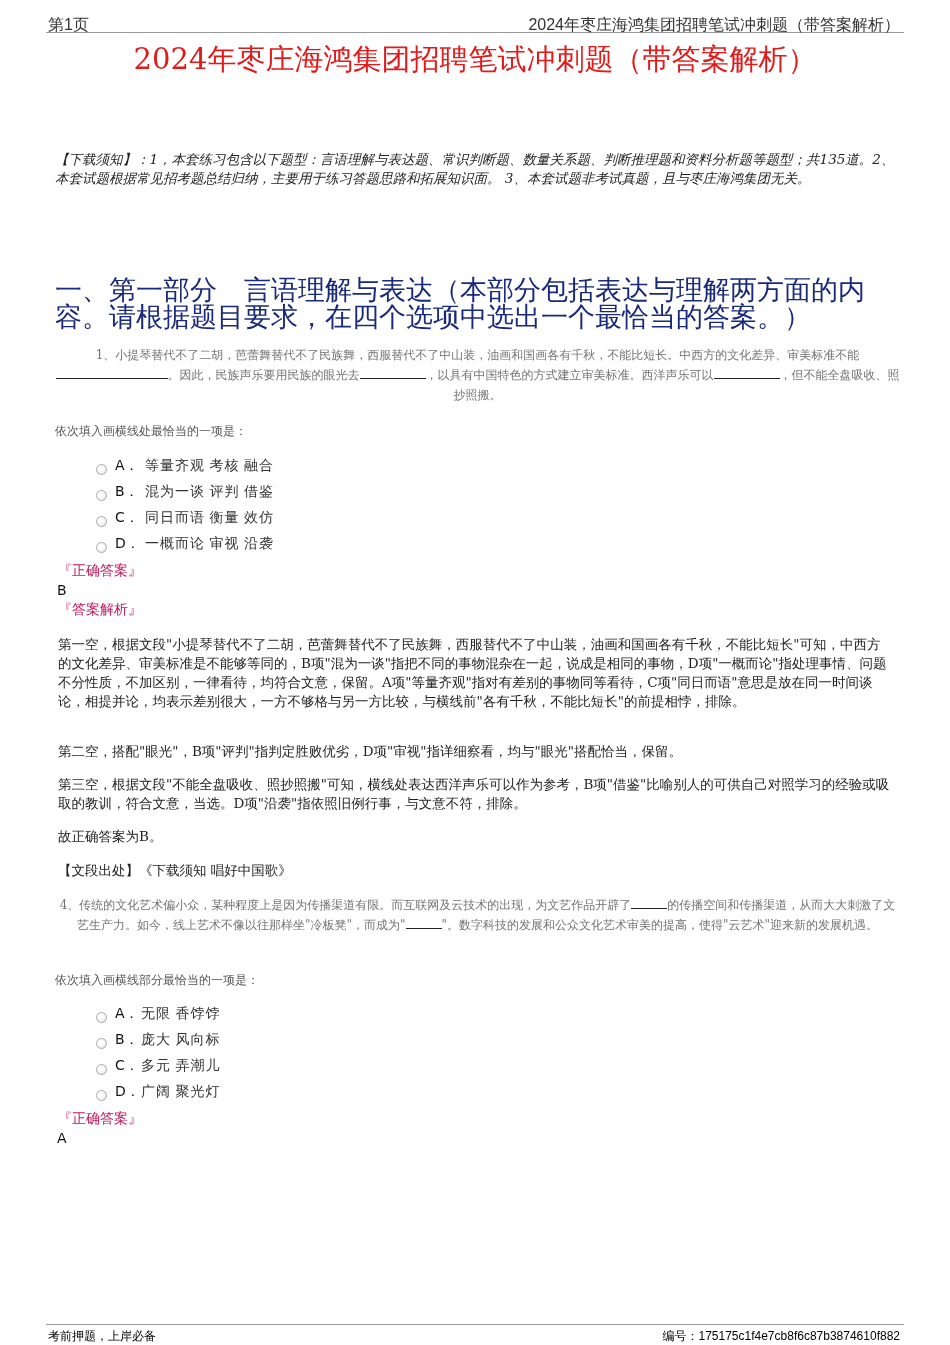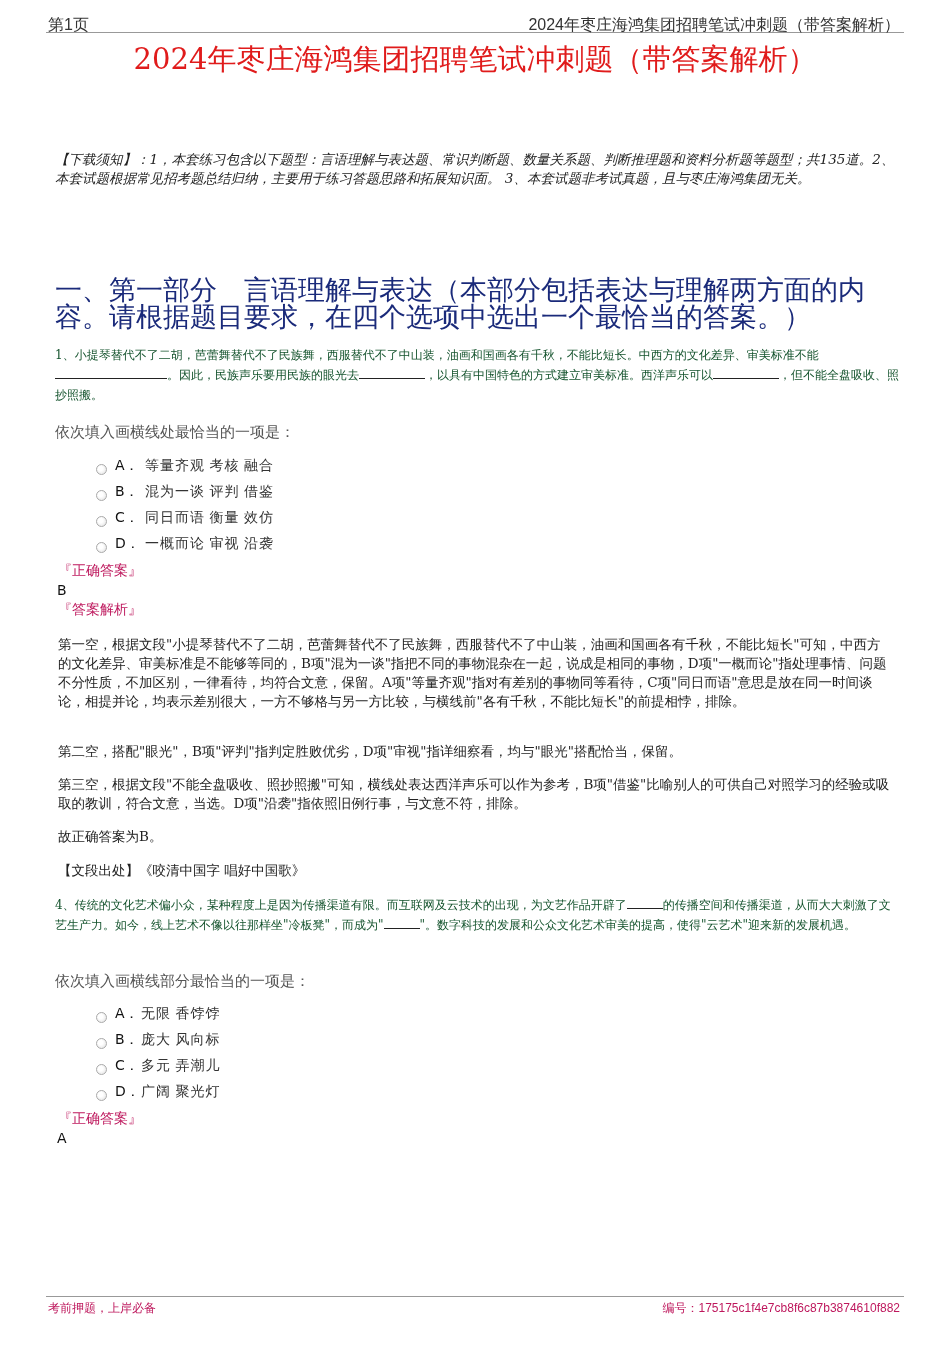--- a/index.html
+++ b/index.html
@@ -10,35 +10,35 @@
       font-size: 16px; color: #333; }
     .page-header .left { position: absolute; left: 2px; top: 1px; }
     .page-header .right { position: absolute; right: 4px; top: 1px; }
     .doc-title { position: absolute; left: 0; right: 0; top: 40px; text-align: center;
       font-family: "DejaVu Serif", "Liberation Serif", serif; font-size: 29px; color: #e01b1b;
       letter-spacing: 0px; }
     .notice { position: absolute; left: 55px; width: 840px; top: 150px; font-size: 13.5px;
       line-height: 19px; color: #222; font-style: italic; }
     .section-heading { position: absolute; left: 55px; width: 845px; top: 276px; font-size: 27px;
       line-height: 27px; color: #1a2a7a; }
-    .q-text { position: absolute; left: 55px; width: 845px; font-size: 12px; line-height: 20px; color: #14532d; }
+    .q-text { position: absolute; left: 55px; width: 845px; font-size: 12px; line-height: 20px; color: #737373; text-align: center; }
     .blank { display: inline-block; border-bottom: 1px solid #222; height: 12px; vertical-align: baseline; }
-    .prompt { position: absolute; left: 55px; font-size: 15px; color: #555; }
+    .prompt { position: absolute; left: 55px; font-size: 12px; color: #555; }
     .options { position: absolute; left: 96px; }
     .option { height: 26px; display: flex; align-items: center; font-size: 14px; color: #333; cursor: pointer; }
     .radio { width: 9px; height: 9px; border-radius: 50%; border: 1px solid #aaa;
       background: radial-gradient(circle at 40% 40%, #fff 30%, #ddd 100%); margin-right: 8px; margin-top: 6px; }
     .opt-letter { font-family: "DejaVu Sans", "Liberation Sans", sans-serif; font-size: 14px; color: #111; width: 30px; }
     .opt-text { letter-spacing: 1px; font-family: Liberation Serif, serif; }
     .label { position: absolute; left: 58px; font-size: 14px; color: #be185d; }
     .answer-letter { position: absolute; left: 57px; font-family: "DejaVu Sans", "Liberation Sans", sans-serif;
       font-size: 14px; color: #111; }
     .para { position: absolute; left: 58px; width: 832px; font-size: 13.5px; line-height: 19px; color: #222; }
-    .page-footer { position: absolute; left: 46px; right: 46px; top: 1296px; height: 20px;
-      border-top: 1px solid #999; font-size: 12px; color: #be185d; }
+    .page-footer { position: absolute; left: 46px; right: 46px; top: 1324px; height: 20px;
+      border-top: 1px solid #999; font-size: 12px; color: #000000; }
     .page-footer .left { position: absolute; left: 2px; top: 3px; }
     .page-footer .right { position: absolute; right: 4px; top: 3px; font-family: "Liberation Sans", "DejaVu Sans", sans-serif; }
   </style>
 </head>
 <body>
 
 <div class="page-header">
   <span class="left">第1页</span>
   <span class="right">2024年枣庄海鸿集团招聘笔试冲刺题（带答案解析）</span>
 </div>
@@ -79,21 +79,21 @@
 </div>
 
 <div class="label" style="top:562px;">『正确答案』</div>
 <div class="answer-letter" style="top:582px;">B</div>
 <div class="label" style="top:601px;">『答案解析』</div>
 
 <div class="para" style="top:635px;">第一空，根据文段"小提琴替代不了二胡，芭蕾舞替代不了民族舞，西服替代不了中山装，油画和国画各有千秋，不能比短长"可知，中西方的文化差异、审美标准是不能够等同的，B项"混为一谈"指把不同的事物混杂在一起，说成是相同的事物，D项"一概而论"指处理事情、问题不分性质，不加区别，一律看待，均符合文意，保留。A项"等量齐观"指对有差别的事物同等看待，C项"同日而语"意思是放在同一时间谈论，相提并论，均表示差别很大，一方不够格与另一方比较，与横线前"各有千秋，不能比短长"的前提相悖，排除。</div>
 <div class="para" style="top:742px;">第二空，搭配"眼光"，B项"评判"指判定胜败优劣，D项"审视"指详细察看，均与"眼光"搭配恰当，保留。</div>
 <div class="para" style="top:775px;">第三空，根据文段"不能全盘吸收、照抄照搬"可知，横线处表达西洋声乐可以作为参考，B项"借鉴"比喻别人的可供自己对照学习的经验或吸取的教训，符合文意，当选。D项"沿袭"指依照旧例行事，与文意不符，排除。</div>
 <div class="para" style="top:827px;">故正确答案为B。</div>
-<div class="para" style="top:861px;">【文段出处】《咬清中国字 唱好中国歌》</div>
+<div class="para" style="top:861px;">【文段出处】《下载须知 唱好中国歌》</div>
 
 <div class="q-text" style="top:895px;">
   <span>4、传统的文化艺术偏小众，某种程度上是因为传播渠道有限。而互联网及云技术的出现，为文艺作品开辟了</span><span class="blank" style="width:36px;"></span><span>的传播空间和传播渠道，从而大大刺激了文艺生产力。如今，线上艺术不像以往那样坐"冷板凳"，而成为"</span><span class="blank" style="width:36px;"></span><span>"。数字科技的发展和公众文化艺术审美的提高，使得"云艺术"迎来新的发展机遇。</span>
 </div>
 
 <div class="prompt" style="top:972px;">依次填入画横线部分最恰当的一项是：</div>
 
 <div class="options" style="top:1001px;">
   <div class="option">
     <span class="radio"></span>

